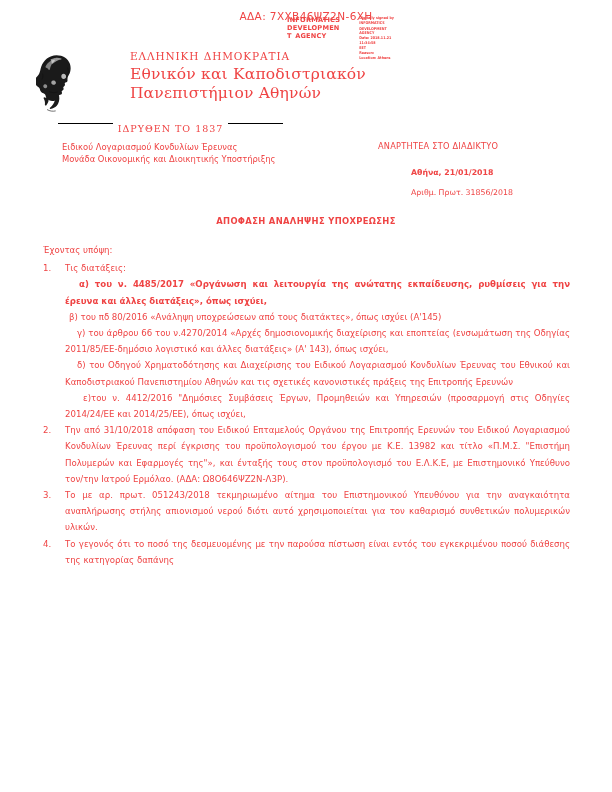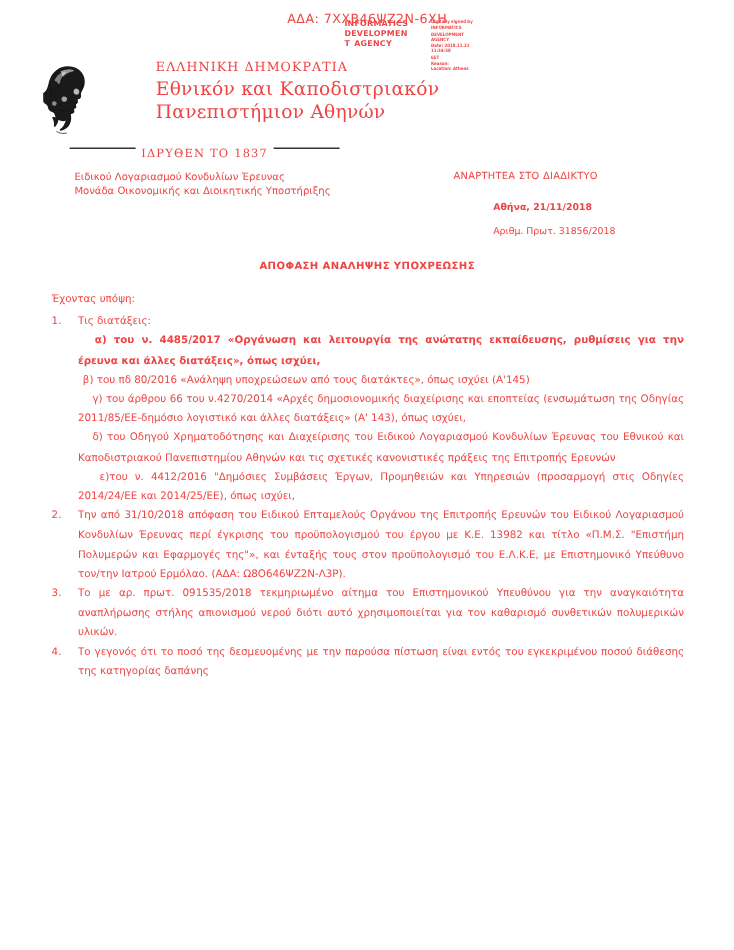--- a/index.html
+++ b/index.html
@@ -272,36 +272,36 @@
       <span class="rule right"></span>
     </div>
   </div>
 
   <div class="unit">
     <div>Ειδικού Λογαριασμού Κονδυλίων Έρευνας</div>
     <div>Μονάδα Οικονομικής και Διοικητικής Υποστήριξης</div>
   </div>
 
   <div class="publish-note">ΑΝΑΡΤΗΤΕΑ ΣΤΟ ΔΙΑΔΙΚΤΥΟ</div>
-  <div class="place-date">Αθήνα, 21/11/2018</div>
+  <div class="place-date">Αθήνα, 21/01/2018</div>
   <div class="protocol">Αριθμ. Πρωτ. 31856/2018</div>
 
   <div class="doc-title">ΑΠΟΦΑΣΗ ΑΝΑΛΗΨΗΣ ΥΠΟΧΡΕΩΣΗΣ</div>
 
   <div class="body">
     <div class="preamble">Έχοντας υπόψη:</div>
 
     <ol class="items">
       <li>
         <div class="no-just">Τις διατάξεις:</div>
         <div class="sub indent-a">α) του ν. 4485/2017 «Οργάνωση και λειτουργία της ανώτατης εκπαίδευσης, ρυθμίσεις για την έρευνα και άλλες διατάξεις», όπως ισχύει,</div>
         <div class="sub indent-b no-just">β) του πδ 80/2016 «Ανάληψη υποχρεώσεων από τους διατάκτες», όπως ισχύει (Α'145)</div>
         <div class="sub indent-c">γ) του άρθρου 66 του ν.4270/2014 «Αρχές δημοσιονομικής διαχείρισης και εποπτείας (ενσωμάτωση της Οδηγίας 2011/85/ΕΕ-δημόσιο λογιστικό και άλλες διατάξεις» (Α' 143), όπως ισχύει,</div>
         <div class="sub indent-d">δ) του Οδηγού Χρηματοδότησης και Διαχείρισης του Ειδικού Λογαριασμού Κονδυλίων Έρευνας του Εθνικού και Καποδιστριακού Πανεπιστημίου Αθηνών και τις σχετικές κανονιστικές πράξεις της Επιτροπής Ερευνών</div>
         <div class="sub indent-e">ε)του ν. 4412/2016 "Δημόσιες Συμβάσεις Έργων, Προμηθειών και Υπηρεσιών (προσαρμογή στις Οδηγίες 2014/24/ΕΕ και 2014/25/ΕΕ), όπως ισχύει,</div>
       </li>
       <li>Την από 31/10/2018 απόφαση του Ειδικού Επταμελούς Οργάνου της Επιτροπής Ερευνών του Ειδικού Λογαριασμού Κονδυλίων Έρευνας περί έγκρισης του προϋπολογισμού του έργου με Κ.Ε. 13982 και τίτλο «Π.Μ.Σ. "Επιστήμη Πολυμερών και Εφαρμογές της"», και ένταξής τους στον προϋπολογισμό του Ε.Λ.Κ.Ε, με Επιστημονικό Υπεύθυνο τον/την  Ιατρού Ερμόλαο. (ΑΔΑ: Ω8Ο646ΨΖ2Ν-Λ3Ρ).</li>
-      <li>Το με αρ. πρωτ. 091535/2018 τεκμηριωμένο αίτημα του Επιστημονικού Υπευθύνου για την αναγκαιότητα αναπλήρωσης στήλης απιονισμού νερού διότι αυτό χρησιμοποιείται για τον καθαρισμό συνθετικών πολυμερικών υλικών.</li>
+      <li>Το με αρ. πρωτ. 051243/2018 τεκμηριωμένο αίτημα του Επιστημονικού Υπευθύνου για την αναγκαιότητα αναπλήρωσης στήλης απιονισμού νερού διότι αυτό χρησιμοποιείται για τον καθαρισμό συνθετικών πολυμερικών υλικών.</li>
       <li>Το γεγονός ότι το ποσό της δεσμευομένης με την παρούσα πίστωση είναι εντός του εγκεκριμένου ποσού διάθεσης της κατηγορίας δαπάνης</li>
     </ol>
   </div>
 
 </div>
 
 </body></html>

